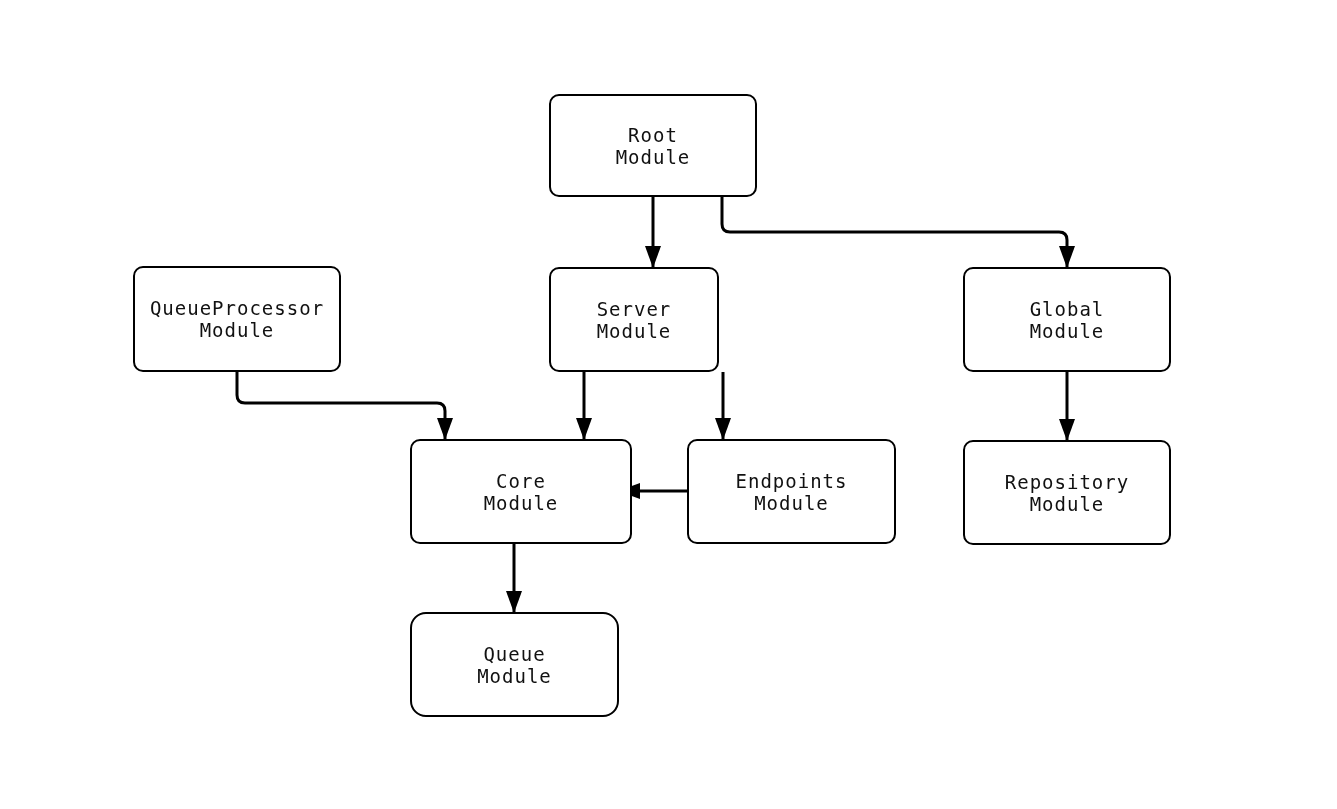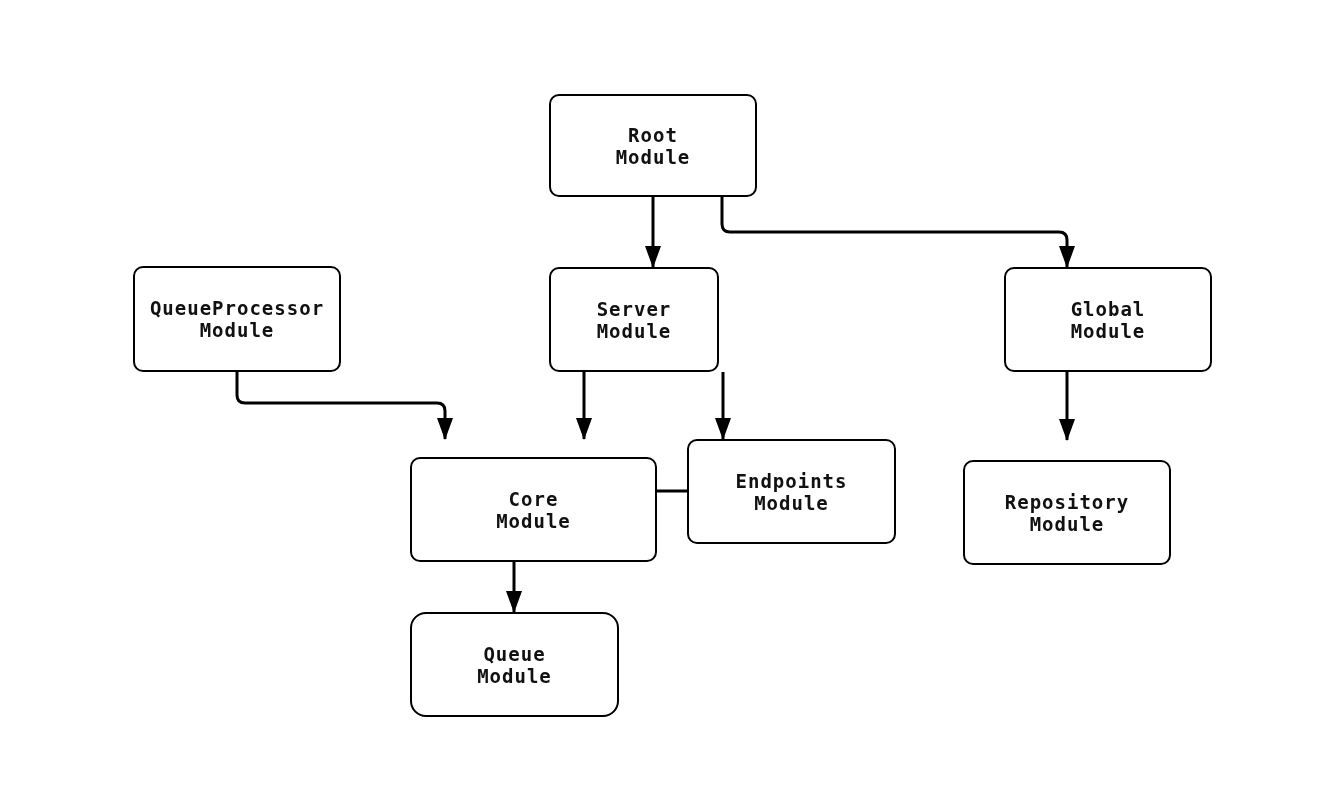--- a/index.html
+++ b/index.html
@@ -31,35 +31,35 @@
     position: absolute;
     box-sizing: border-box;
     background: #ffffff;
     border: 2.6px solid #000000;
     border-radius: 10px;
     display: flex;
     align-items: center;
     justify-content: center;
     text-align: center;
     color: #111111;
-    font-weight: bold;
+    font-weight: normal;
     font-size: 19px;
     line-height: 22px;
     letter-spacing: 1px;
   }
   .node .label {
     white-space: pre-line;
   }
   .node-root         { left: 549px; top:  94px; width: 208px; height: 103px; }
   .node-queueproc    { left: 133px; top: 266px; width: 208px; height: 106px; }
   .node-server       { left: 549px; top: 267px; width: 170px; height: 105px; }
-  .node-global       { left: 963px; top: 267px; width: 208px; height: 105px; margin-left: 41px; }
-  .node-core         { left: 410px; top: 457px; width: 247px; height: 105px; }
+  .node-global       { left: 963px; top: 267px; width: 208px; height: 105px; }
+  .node-core         { left: 410px; top: 439px; width: 222px; height: 105px; }
   .node-endpoints    { left: 687px; top: 439px; width: 209px; height: 105px; }
-  .node-repository   { left: 963px; top: 440px; width: 208px; height: 105px; margin-top: 20px; }
+  .node-repository   { left: 963px; top: 440px; width: 208px; height: 105px; }
   .node-queue        { left: 410px; top: 612px; width: 209px; height: 105px; border-radius: 16px; }
 </style>
 </head>
 <body>
 
 <div class="canvas">
 
   <svg class="edges-layer" width="1337" height="809" viewBox="0 0 1337 809" xmlns="http://www.w3.org/2000/svg">
     <defs>
       <marker id="arrowhead" markerUnits="userSpaceOnUse" markerWidth="26" markerHeight="20" refX="21" refY="8" orient="auto">

